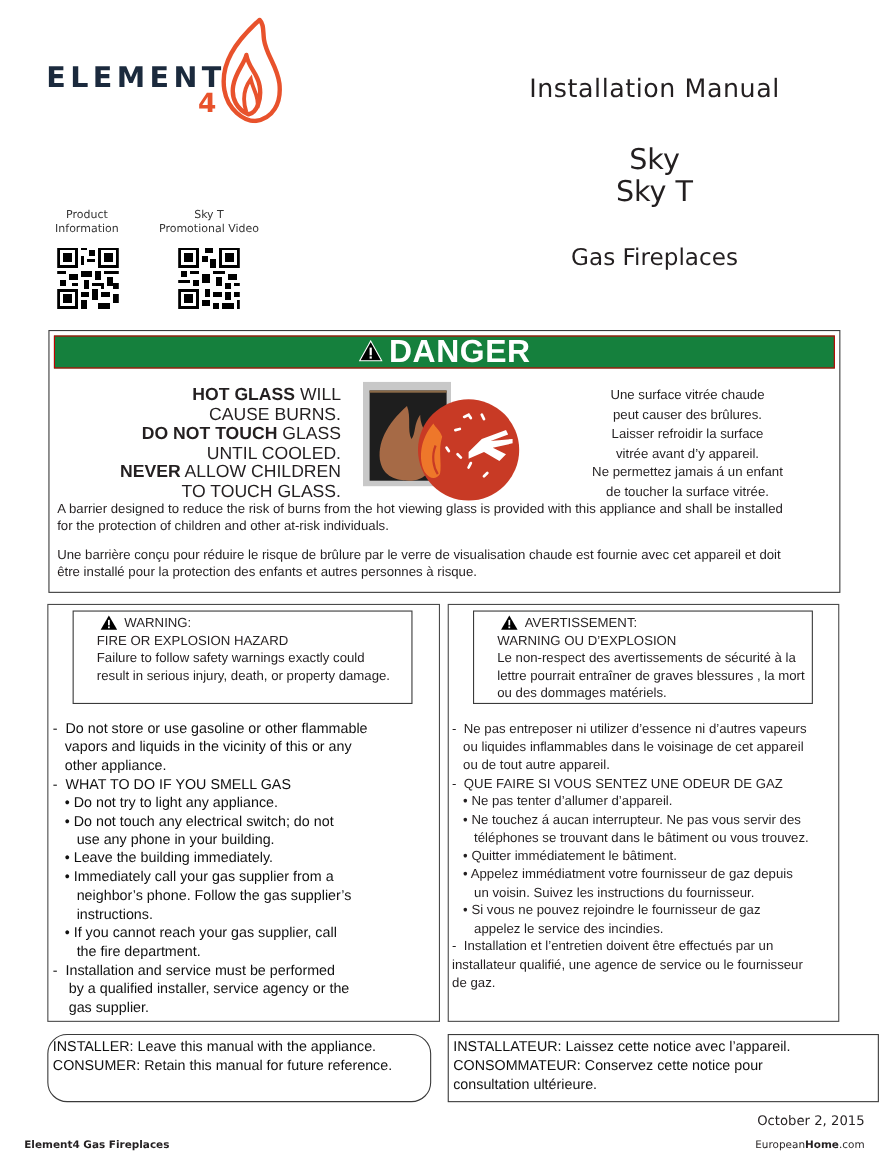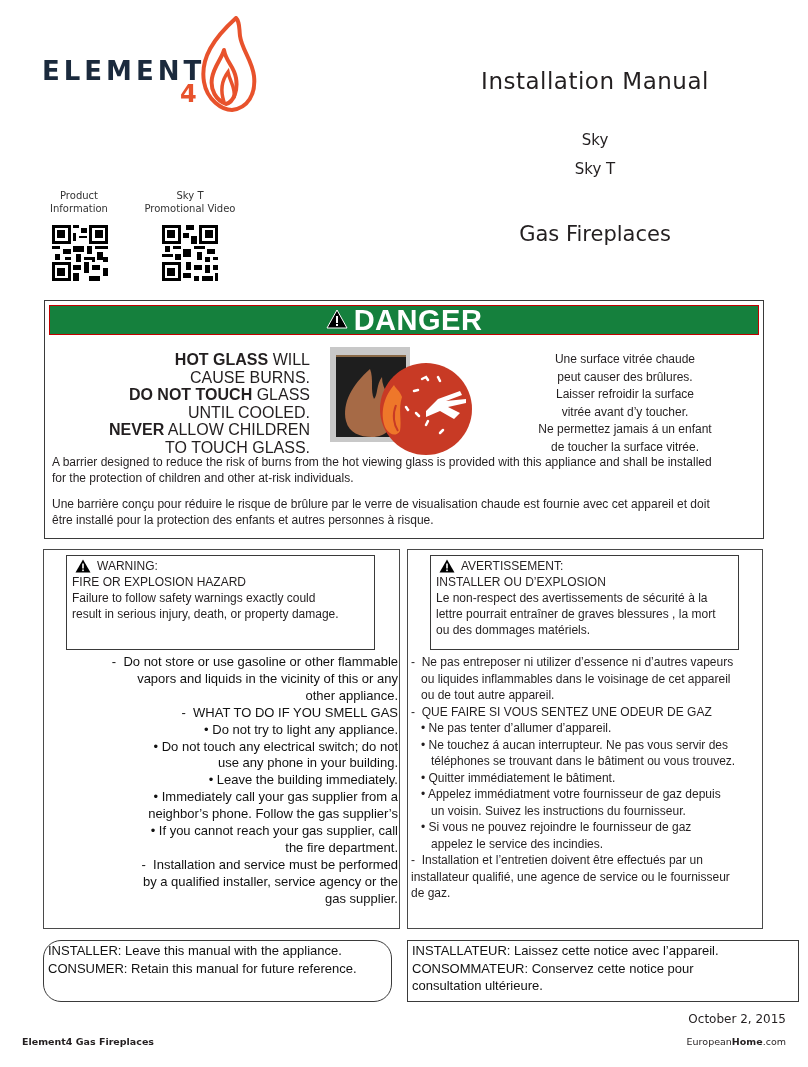--- a/index.html
+++ b/index.html
@@ -13,48 +13,48 @@
   .logo-4 { left: 180px; top: 80px; font-family: "DejaVu Sans", sans-serif; font-weight: bold; font-size: 24px; color: #e8522c; }
   .logo-flame { left: 196px; top: 16px; }
 
   
   .qr-label { font-family: "DejaVu Sans", sans-serif; font-size: 10px; color: #333; text-align: center; line-height: 13px; }
   .qr { width: 56px; height: 56px; }
 
   
   .title { font-family: "DejaVu Sans", sans-serif; color: #231f20; text-align: center; }
   .t-main { left: 470px; top: 68px; width: 250px; font-size: 23px; letter-spacing: 0.5px; }
-  .t-model { left: 545px; width: 100px; font-size: 15px; }
+  .t-model { left: 545px; width: 100px; font-size: 26px; }
   .t-sub { left: 500px; top: 222px; width: 190px; font-size: 21px; }
 
   
   .danger-box { left: 44px; top: 300px; width: 720px; height: 239px; border: 1.5px solid #3a3a3a; }
   .danger-banner { left: 49px; top: 305px; width: 710px; height: 30px; background: #15803d; border: 1px solid #c30000; display: flex; align-items: center; justify-content: center; }
   .danger-word { font-family: "Liberation Sans", sans-serif; font-weight: bold; font-size: 29px; color: #ffffff; letter-spacing: 0.5px; line-height: 30px; }
   .danger-tri { margin-right: 6px; margin-top: -2px; }
 
   .dg-en { left: 90px; top: 351px; width: 220px; text-align: right; font-size: 16px; line-height: 17.5px; color: #231f20; }
   .dg-en p { margin-bottom: 0; }
   .dg-fr { left: 515px; top: 351px; width: 220px; text-align: center; font-size: 12px; line-height: 17.5px; color: #231f20; }
   .pictogram { left: 330px; top: 347px; }
 
   .barrier { left: 52px; font-size: 12px; line-height: 16px; width: 708px; color: #231f20; }
 
   
   .col-box { top: 549px; height: 380px; border: 1.5px solid #4a4a4a; }
   .col-left { left: 43px; width: 357px; }
   .col-right { left: 407px; width: 356px; }
 
-  .warn-box { top: 555px; height: 95px; border: 1.5px solid #3a3a3a; padding: 2px 0 0 5px; font-size: 12px; line-height: 16px; color: #231f20; }
+  .warn-box { top: 555px; height: 85px; border: 1.5px solid #3a3a3a; padding: 2px 0 0 21px; font-size: 12px; line-height: 16px; color: #231f20; }
   .warn-left { left: 66px; width: 309px; }
   .warn-right { left: 430px; width: 309px; }
   .warn-head { display: flex; align-items: center; }
   .warn-head svg { margin: 0 6px 0 3px; }
 
-  .list-en { left: 48px; top: 654px; width: 350px; font-size: 13px; line-height: 16.9px; color: #111; text-align: right; }
+  .list-en { left: 48px; top: 654px; width: 350px; font-size: 13px; line-height: 16.9px; color: #111; }
   .list-fr { left: 411px; top: 654px; width: 350px; font-size: 12px; line-height: 16.5px; color: #231f20; }
   .li { display: block; white-space: pre; }
 
   
   .bottom-box { top: 940px; height: 62px; border: 1.5px solid #3a3a3a; padding: 1px 0 0 4px; font-size: 13px; line-height: 17.5px; color: #111; }
   .bottom-left { left: 43px; width: 349px; border-radius: 18px; }
   .bottom-right { left: 407px; width: 392px; }
 
   
   .date { right: 22px; top: 1012px; font-family: "DejaVu Sans", sans-serif; font-size: 12px; color: #231f20; }
@@ -189,21 +189,21 @@
     <path d="M86 66 l3 3"></path>
     <path d="M96 78 l2 -4"></path>
     <path d="M110 86 l3 -3"></path>
     <path d="M76 60 l2 3"></path>
   </g>
   <path d="M108 52 L130 44 L132 48 L116 54 L136 52 L136 56 L118 60 L130 66 L124 72 L110 64 L96 70 L96 64 Z" fill="#fff"></path>
 </svg>
 
 <div class="abs dg-fr">
   <p><span>Une surface vitrée chaude</span><br><span>peut causer des brûlures.</span></p>
-  <p><span>Laisser refroidir la surface</span><br><span>vitrée avant d’y toucher.</span></p>
+  <p><span>Laisser refroidir la surface</span><br><span>vitrée avant d’y appareil.</span></p>
   <p><span>Ne permettez jamais á un enfant</span><br><span>de toucher la surface vitrée.</span></p>
 </div>
 
 <div class="abs barrier" style="top:454px;">
   <div>A barrier designed to reduce the risk of burns from the hot viewing glass is provided with this appliance and shall be installed</div>
   <div>for the protection of children and other at-risk individuals.</div>
 </div>
 <div class="abs barrier" style="top:496px;">
   <div>Une barrière conçu pour réduire le risque de brûlure par le verre de visualisation chaude est fournie avec cet appareil et doit</div>
   <div>être installé pour la protection des enfants et autres personnes à risque.</div>
@@ -228,37 +228,38 @@
 
 <div class="abs warn-box warn-right">
   <div class="warn-head">
     <svg width="16" height="14" viewBox="0 0 16 14">
       <path d="M8 0.5 L15.5 13.5 L0.5 13.5 Z" fill="#000"></path>
       <rect x="7.2" y="4.5" width="1.6" height="5" fill="#fff"></rect>
       <rect x="7.2" y="10.5" width="1.6" height="1.6" fill="#fff"></rect>
     </svg>
     <span>AVERTISSEMENT:</span>
   </div>
-  <div>INSTALLER OU D’EXPLOSION</div>
+  <div>WARNING OU D’EXPLOSION</div>
   <div>Le non-respect des avertissements de sécurité à la</div>
   <div>lettre pourrait entraîner de graves blessures , la mort</div>
   <div>ou des dommages matériels.</div>
 </div>
 
 <div class="abs list-en">
   <span class="li">-  Do not store or use gasoline or other flammable</span>
   <span class="li">   vapors and liquids in the vicinity of this or any</span>
   <span class="li">   other appliance.</span>
   <span class="li">-  WHAT TO DO IF YOU SMELL GAS</span>
   <span class="li">   • Do not try to light any appliance.</span>
   <span class="li">   • Do not touch any electrical switch; do not</span>
   <span class="li">      use any phone in your building.</span>
   <span class="li">   • Leave the building immediately.</span>
   <span class="li">   • Immediately call your gas supplier from a</span>
   <span class="li">      neighbor’s phone. Follow the gas supplier’s</span>
+  <span class="li">      instructions.</span>
   <span class="li">   • If you cannot reach your gas supplier, call</span>
   <span class="li">      the fire department.</span>
   <span class="li">-  Installation and service must be performed</span>
   <span class="li">    by a qualified installer, service agency or the</span>
   <span class="li">    gas supplier.</span>
 </div>
 
 <div class="abs list-fr">
   <span class="li">-  Ne pas entreposer ni utilizer d’essence ni d’autres vapeurs</span>
   <span class="li">   ou liquides inflammables dans le voisinage de cet appareil</span>

